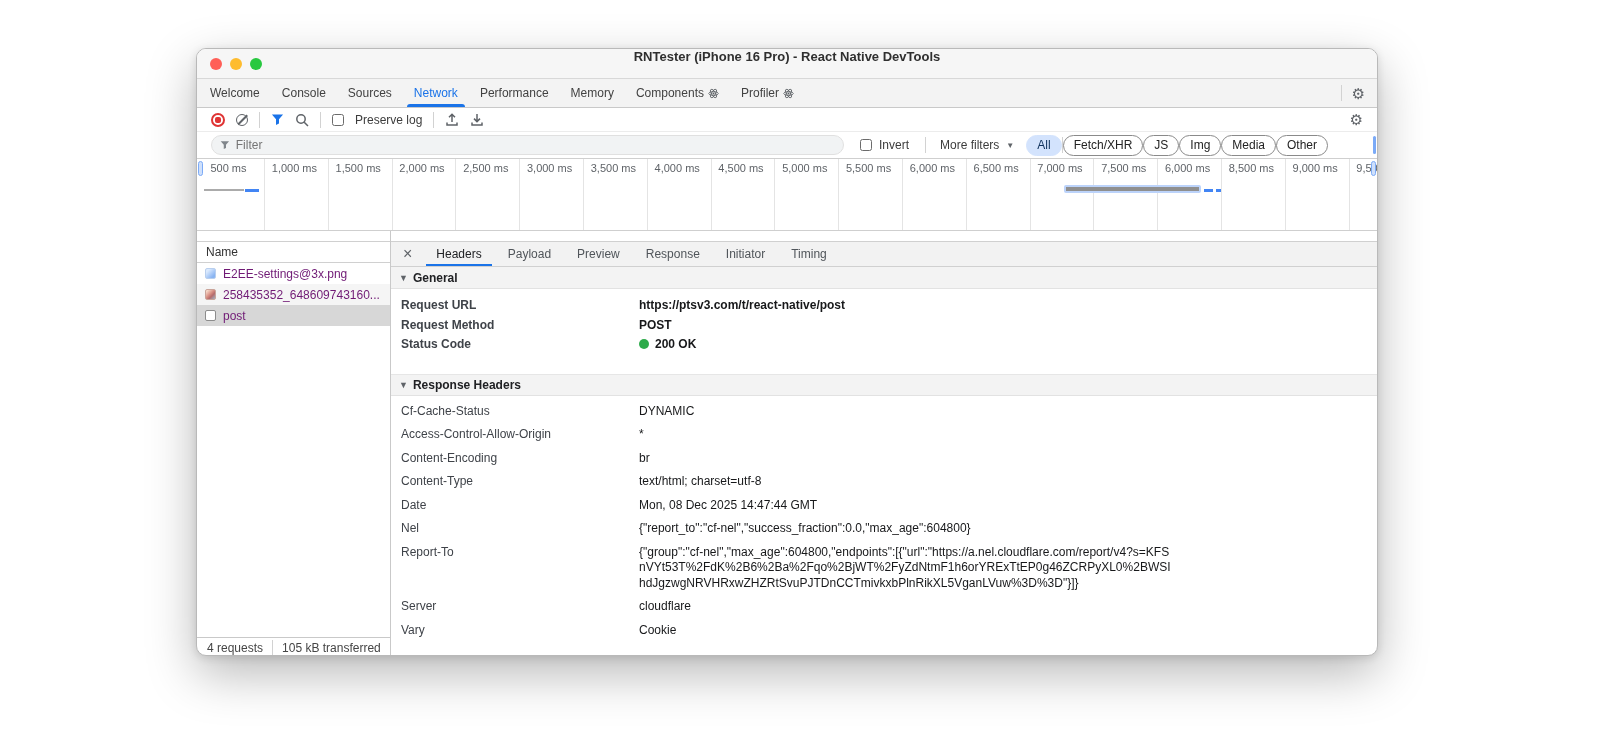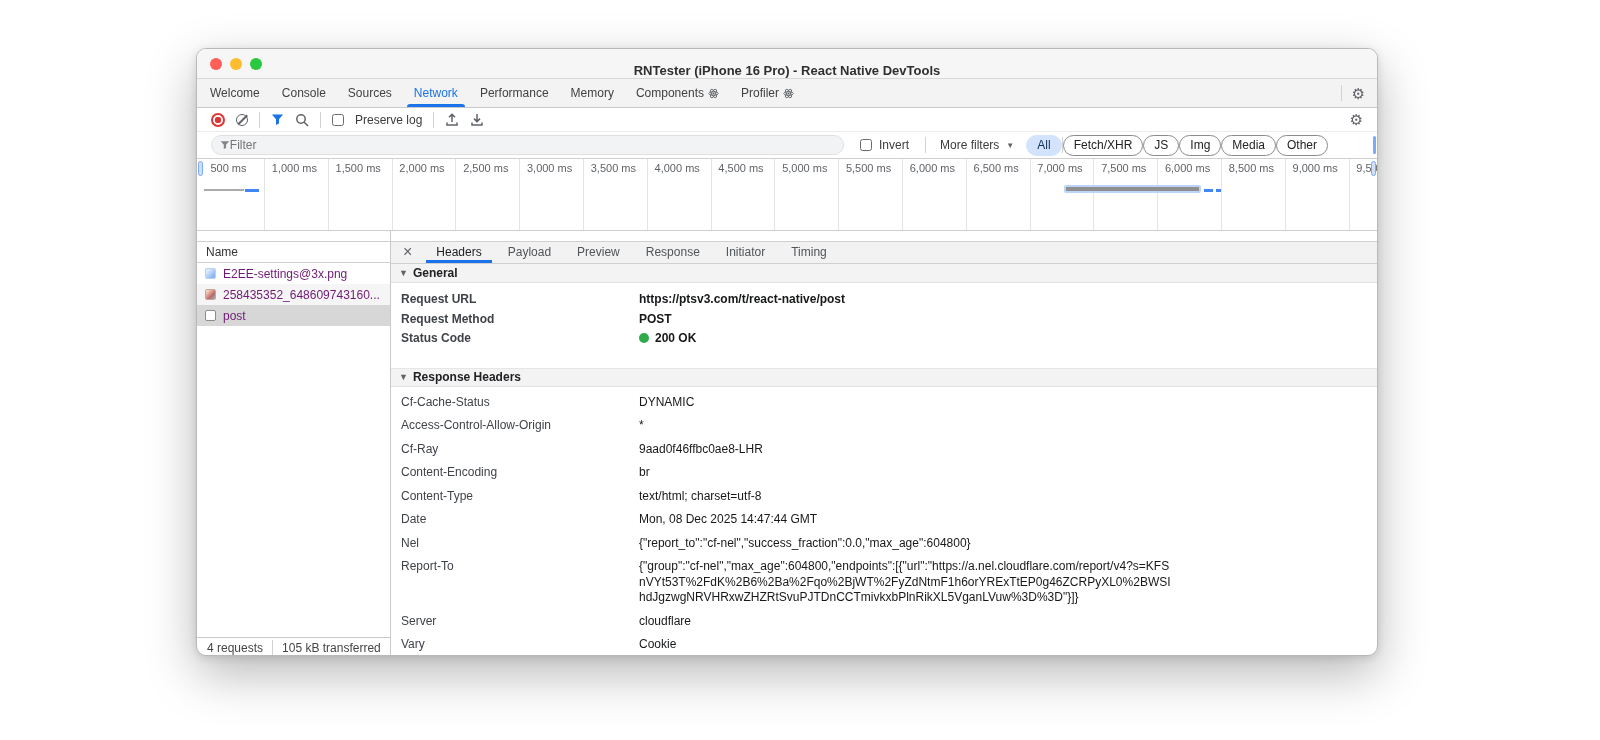--- a/index.html
+++ b/index.html
@@ -5,21 +5,21 @@
   * { margin:0; padding:0; box-sizing:border-box; }
   html,body { width:1600px; height:740px; background:#ffffff; font-family:"Liberation Sans", sans-serif; }
   .window {
     position:absolute; left:196px; top:48px; width:1182px; height:608px;
     background:#fff; border:1px solid #b9b9b9; border-radius:10px;
     box-shadow:0 18px 50px rgba(0,0,0,.28), 0 2px 8px rgba(0,0,0,.12);
     overflow:hidden; font-size:12px; color:#333;
   }
   
   .titlebar { position:relative; height:30px; background:#f6f6f6; border-bottom:1px solid #d8d8d8;
-    display:flex; align-items:flex-end; justify-content:center; }
+    display:flex; align-items:flex-start; justify-content:center; }
   .lights { position:absolute; left:13px; top:9px; display:flex; gap:8px; }
   .light { width:12px; height:12px; border-radius:50%; }
   .light.red{ background:#ff5f57; } .light.yellow{ background:#febc2e; } .light.green{ background:#28c840; }
   .win-title { font-size:13px; font-weight:bold; color:#2f2f2f; }
   
   .tabbar { height:29px; background:#f3f3f3; border-bottom:1px solid #c9c9c9; display:flex; align-items:stretch; padding-left:2px; }
   .mtab { display:flex; align-items:center; gap:4px; padding:0 11px; color:#424242; cursor:default; position:relative; }
   .mtab.active { color:#1a73e8; }
   .mtab.active::after { content:""; position:absolute; left:4px; right:4px; bottom:0; height:3px; background:#1a73e8; border-radius:3px 3px 0 0; }
   .atom { width:11px; height:11px; display:inline-block; }
@@ -31,21 +31,21 @@
   .rec { width:14px; height:14px; border:2px solid #df3434; border-radius:50%; position:relative; }
   .rec::after { content:""; position:absolute; left:2px; top:2px; width:6px; height:6px; background:#df3434; border-radius:2px; }
   .ban { width:12px; height:12px; border:1.5px solid #5f6368; border-radius:50%; position:relative; }
   .ban::after { content:""; position:absolute; left:-1px; top:4.5px; width:13px; height:1.5px; background:#5f6368; transform:rotate(-45deg); }
   .checkbox { width:12px; height:12px; border:1.5px solid #6b6b6b; border-radius:2.5px; background:#fff; }
   .tool-label { color:#3c3c3c; }
   .nettoolbar .right { margin-left:auto; display:flex; align-items:center; }
   
   .filterrow { height:27px; background:#fff; border-bottom:1px solid #cfcfcf; display:flex; align-items:center; padding:0 14px; position:relative; }
   .filter-field { width:633px; height:20px; background:#f1f3f4; border:1px solid #e0e0e0; border-radius:10px;
-    display:flex; align-items:center; padding:8px 8px; }
+    display:flex; align-items:center; gap:6px; padding:8px 8px; }
   .filter-field input { border:none; outline:none; background:transparent; font:12px "Liberation Sans",sans-serif; color:#333; width:100%; }
   .filter-field input::placeholder { color:#757575; }
   .frgroup { display:flex; align-items:center; gap:7px; margin-left:16px; }
   .chips { display:flex; align-items:center; margin-left:12px; }
   .chip { padding:2.5px 10px; border-radius:12px; border:1px solid #8a8a8a; background:#fff; color:#232323; white-space:nowrap; }
   .chip.selected { background:#d3e3fd; border-color:#d3e3fd; color:#10335e; }
   .tri-down { font-size:8px; color:#5f6368; }
   .fr-scrollhint { position:absolute; right:1px; top:4px; width:3px; height:18px; background:#7baaf7; border-radius:2px; }
   
   .timeline { height:72px; background:#fff; border-bottom:1px solid #cfcfcf; display:flex; position:relative; overflow:hidden; }
@@ -320,24 +320,20 @@
       <div class="resp-rows">
         <div class="hrow">
           <span class="hname">Cf-Cache-Status</span>
           <span class="hvalue">DYNAMIC</span>
         </div>
         <div class="hrow">
           <span class="hname">Access-Control-Allow-Origin</span>
           <span class="hvalue">*</span>
         </div>
         <div class="hrow">
-          <span class="hname">Cf-Ray</span>
-          <span class="hvalue">9aad0f46ffbc0ae8-LHR</span>
-        </div>
-        <div class="hrow">
           <span class="hname">Content-Encoding</span>
           <span class="hvalue">br</span>
         </div>
         <div class="hrow">
           <span class="hname">Content-Type</span>
           <span class="hvalue">text/html; charset=utf-8</span>
         </div>
         <div class="hrow">
           <span class="hname">Date</span>
           <span class="hvalue">Mon, 08 Dec 2025 14:47:44 GMT</span>

